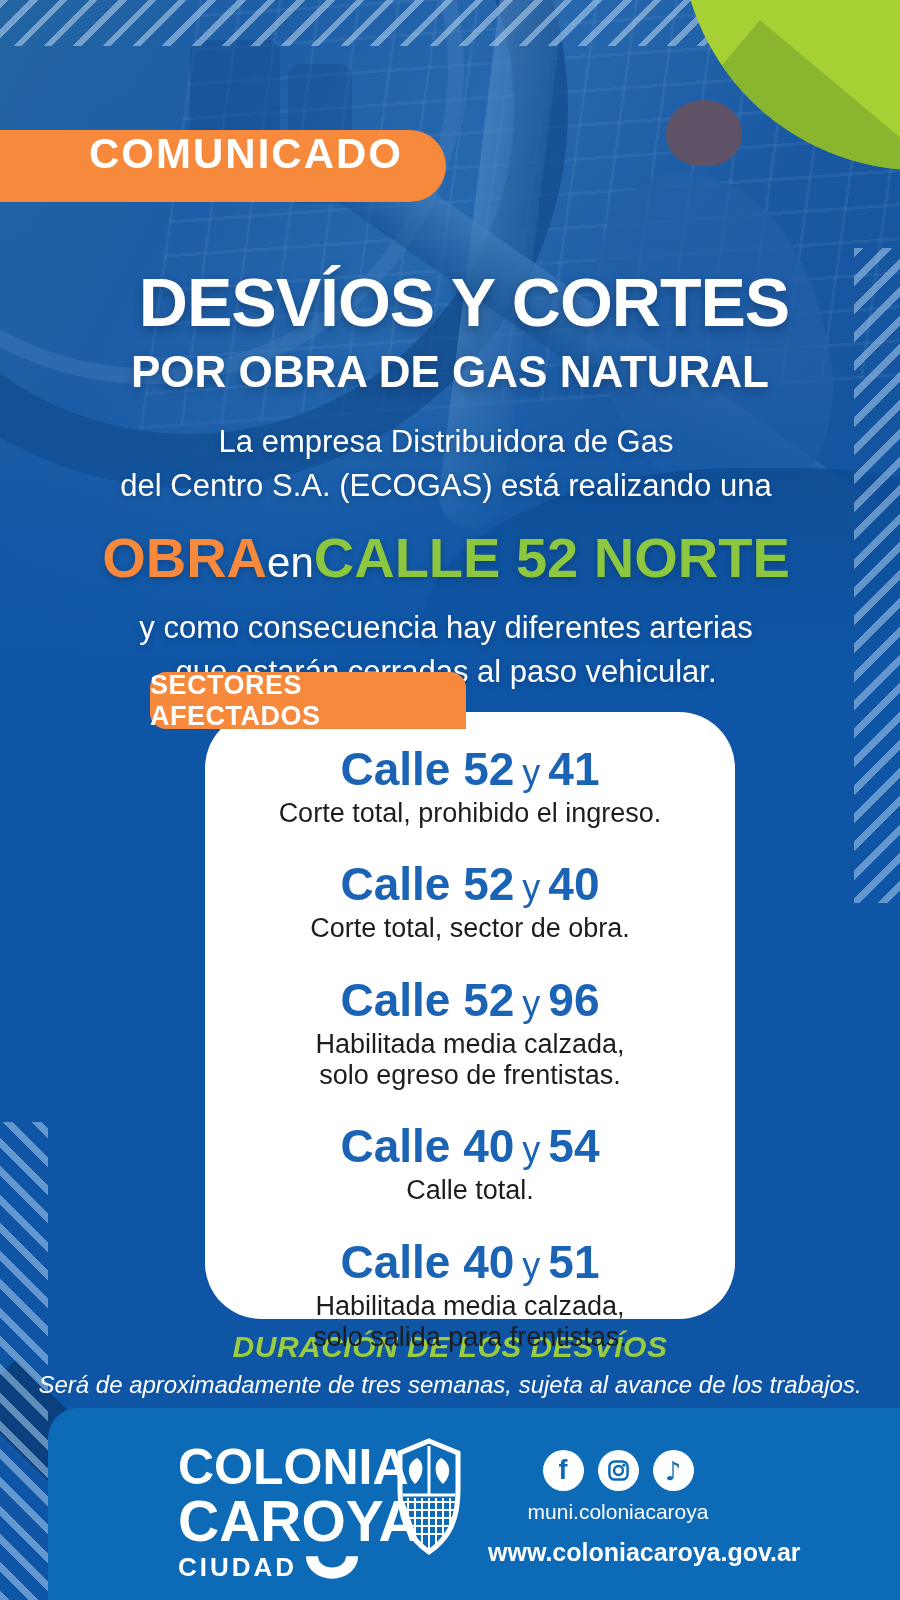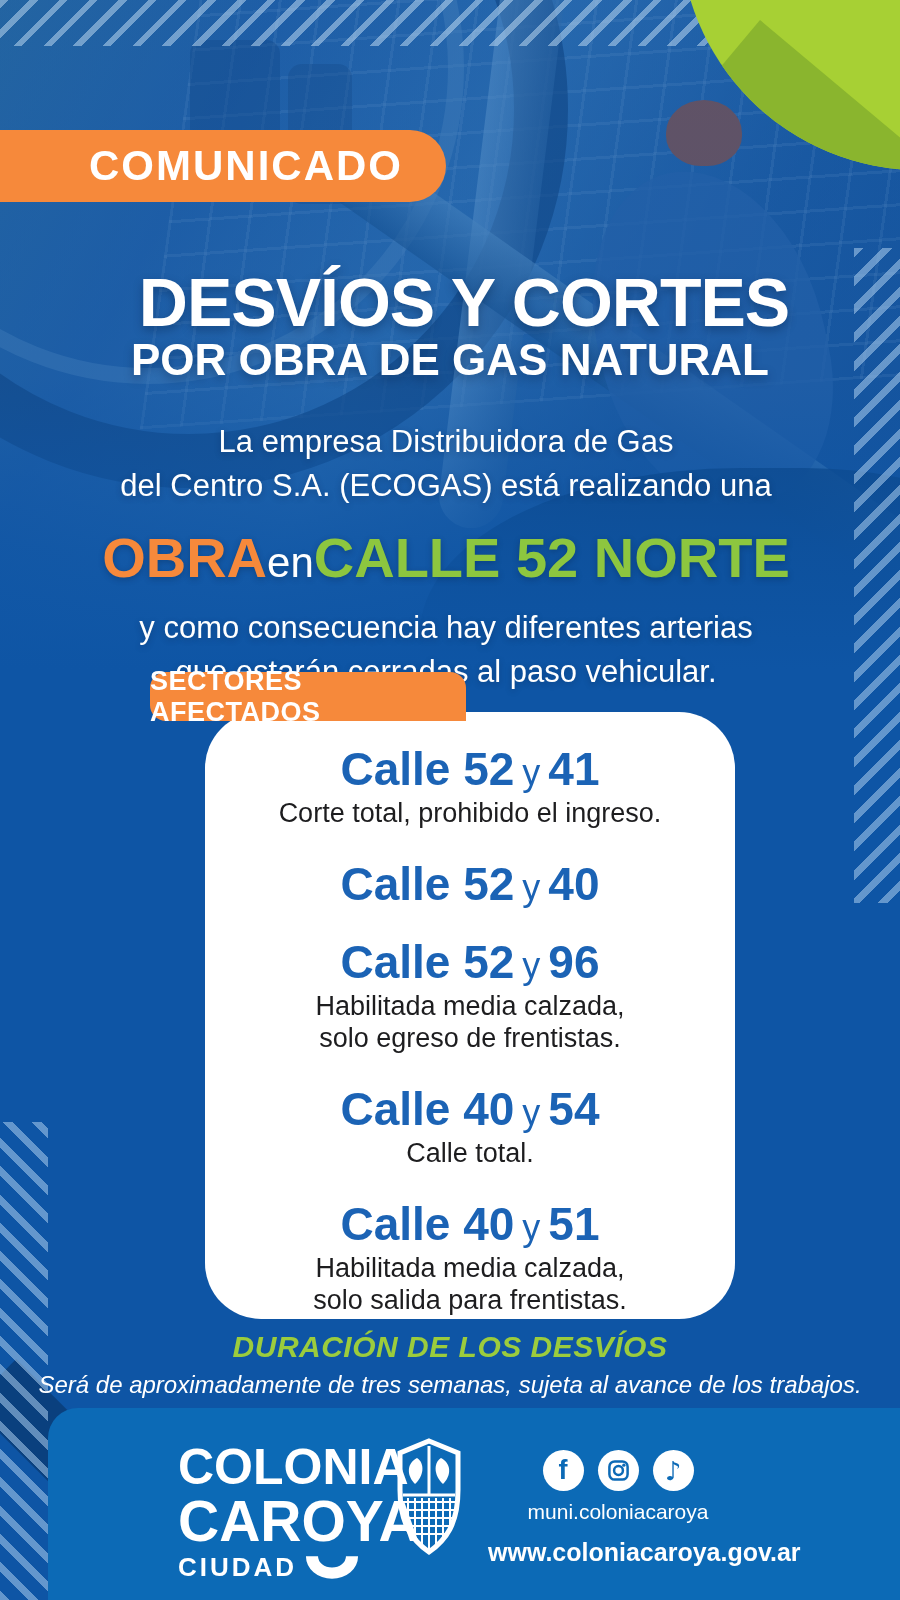--- a/index.html
+++ b/index.html
@@ -50,40 +50,40 @@
     background:repeating-linear-gradient(45deg,rgba(170,205,238,.55) 0 7px,transparent 7px 20px);}
   .dark-wedge{left:-24px;top:1392px;width:120px;height:64px;background:rgba(8,48,95,.55);
     transform:rotate(45deg);}
   .green-blob{left:680px;top:-310px;width:480px;height:480px;border-radius:50%;
     background:#a7d034;overflow:hidden;}
   .green-dark{position:absolute;left:80px;top:330px;width:720px;height:520px;background:#8ab52e;
     transform:rotate(40deg);transform-origin:0 0;}
 
   
   .comunicado{left:0;top:130px;width:446px;height:72px;background:#f6893b;
-    border-radius:0 36px 36px 0;display:flex;align-items:center;justify-content:center;
+    border-radius:0 36px 36px 0;display:flex;align-items:flex-start;justify-content:center;
     padding-left:46px;box-sizing:border-box;}
   .comunicado span{font-size:42px;font-weight:800;letter-spacing:2px;color:#fff;}
 
   
   .title-block{left:0;top:268px;width:900px;text-align:center;
     text-shadow:0 4px 10px rgba(0,25,60,.35);}
   .title-1{font-size:68px;font-weight:800;letter-spacing:-1px;line-height:1.02;padding-left:28px;}
-  .title-2{font-size:44px;font-weight:800;letter-spacing:0;line-height:1.05;margin-top:0;}
+  .title-2{font-size:44px;font-weight:800;letter-spacing:0;line-height:1.05;margin-top:12px;}
 
   
   .intro{left:0;top:420px;width:892px;text-align:center;font-size:31px;line-height:1.42;
     text-shadow:0 2px 6px rgba(0,25,60,.3);}
   .intro .big-line{display:flex;justify-content:center;align-items:baseline;gap:0;margin:10px 0 8px 0;}
   .hl-obra{color:#f6893b;font-size:56px;font-weight:800;}
   .hl-en{color:#fff;font-size:42px;font-weight:400;}
   .hl-calle{color:#8dc63f;font-size:56px;font-weight:800;}
 
   
-  .sectors-badge{left:150px;top:672px;width:316px;height:49px;background:#f6893b;z-index:5;
+  .sectors-badge{left:150px;top:672px;width:316px;height:57px;background:#f6893b;z-index:5;
     border-radius:16px 16px 0 16px;display:flex;align-items:center;justify-content:flex-end;}
   .sectors-badge span{font-size:27px;font-weight:800;letter-spacing:.5px;color:#fff;}
   .card{left:205px;top:712px;width:530px;height:607px;background:#ffffff;border-radius:56px;
     z-index:4;display:flex;flex-direction:column;align-items:center;gap:32px;
     padding-top:34px;box-sizing:border-box;}
   .entry{text-align:center;}
   .entry .head{line-height:1.0;}
   .entry .street,.entry .cross{font-size:46px;font-weight:800;color:#1b63b5;}
   .entry .conn{font-size:36px;font-weight:400;color:#1b63b5;margin:0 8px;}
   .entry .detail{margin-top:6px;font-size:27px;font-weight:400;color:#1d1d1f;
@@ -173,20 +173,21 @@
         <div class="head">
           <span class="street">Calle 52</span><span class="conn">y</span><span class="cross">41</span>
         </div>
         <div class="detail">Corte total, prohibido el ingreso.</div>
       </div>
 
       <div class="entry">
         <div class="head">
           <span class="street">Calle 52</span><span class="conn">y</span><span class="cross">40</span>
         </div>
+        <div class="detail">Corte total, sector de obra.</div>
       </div>
 
       <div class="entry">
         <div class="head">
           <span class="street">Calle 52</span><span class="conn">y</span><span class="cross">96</span>
         </div>
         <div class="detail">Habilitada media calzada,
 solo egreso de frentistas.</div>
       </div>
 

